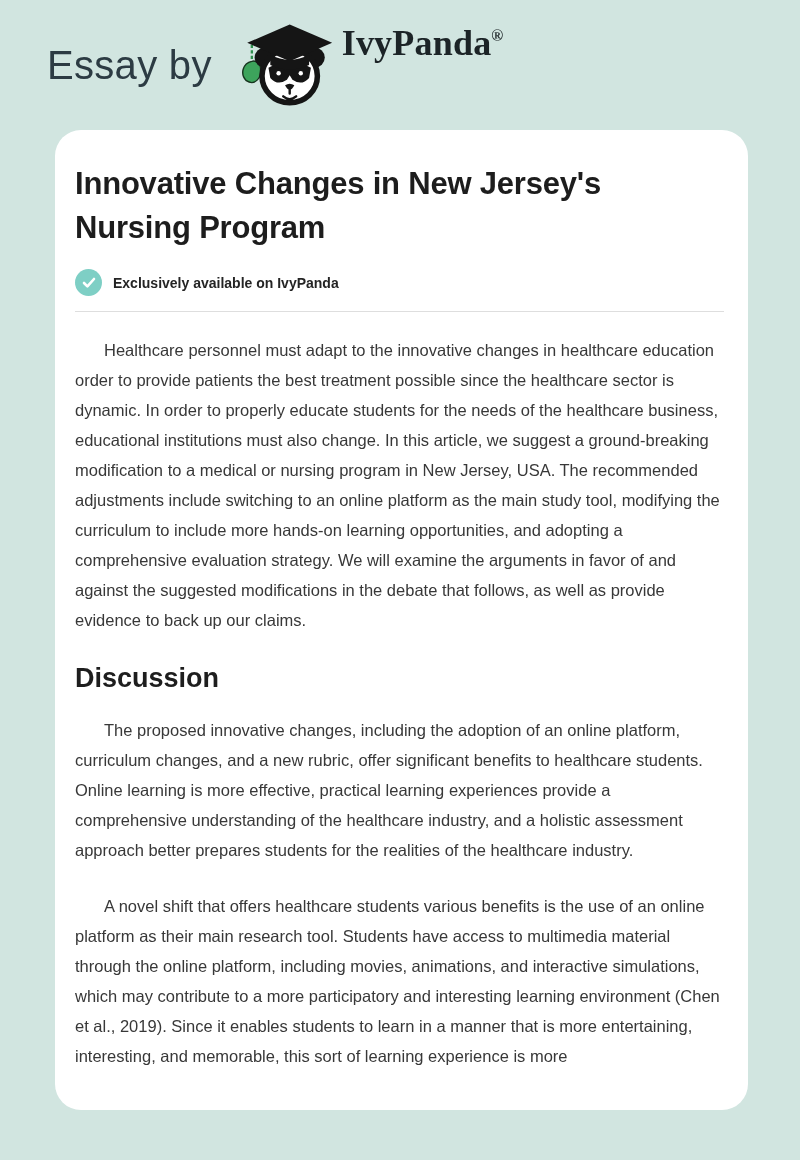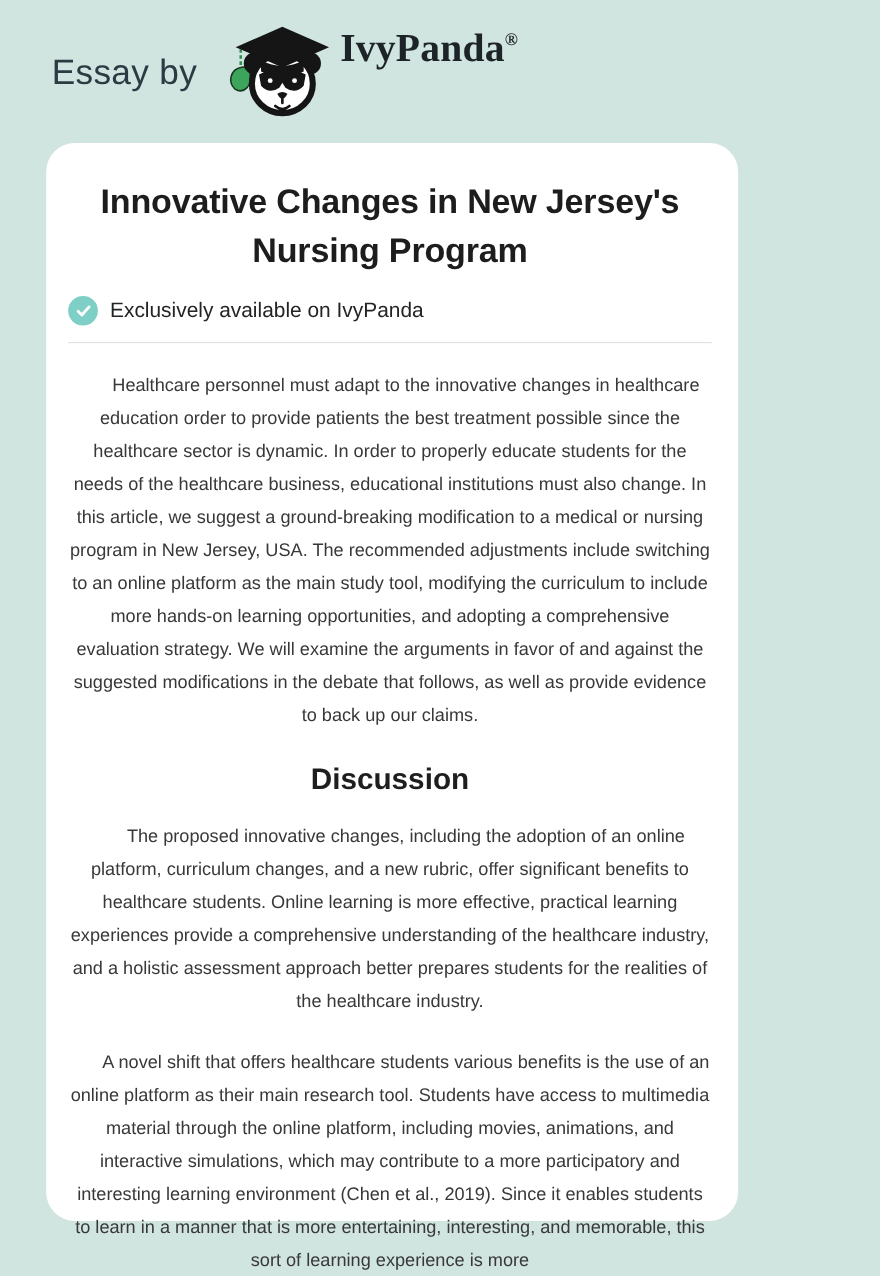--- a/index.html
+++ b/index.html
@@ -12,21 +12,21 @@
   }
 
   
   .site-header {
     height: 130px;
     display: flex;
     align-items: center;
     padding-left: 47px;
   }
   .essay-by {
-    font-size: 32px;
+    font-size: 40px;
     color: #2c3b43;
     letter-spacing: 0.3px;
     margin-right: 26px;
   }
   .brand {
     display: flex;
     text-decoration: none;
     color: #1c2427;
     cursor: pointer;
   }
@@ -34,27 +34,26 @@
   .wordmark {
     font-family: "Liberation Serif", serif;
     font-weight: 700;
     font-size: 36px;
     letter-spacing: 0.2px;
   }
   .wordmark sup { font-size: 16px; vertical-align: 14px; }
 
   
   .card {
-    width: 629px;
+    width: 693px;
     height: 980px;
-    margin-left: 42px;
+    margin-left: 55px;
     background: #ffffff;
     border-radius: 26px;
     padding: 32px 24px 0 20px;
-    text-align: center;
   }
   .title {
     font-size: 31px;
     line-height: 44px;
     font-weight: 700;
     color: #1d1d1d;
     letter-spacing: -0.2px;
     margin-bottom: 19px;
   }
   .badge {
@@ -67,22 +66,22 @@
     height: 27px;
     border-radius: 50%;
     background: #7ecfc5;
     display: inline-flex;
     align-items: center;
     justify-content: center;
     margin-right: 11px;
     flex: 0 0 auto;
   }
   .badge-label {
-    font-size: 19px;
-    font-weight: 400;
+    font-size: 14px;
+    font-weight: 700;
     color: #242424;
   }
   .divider {
     border: none;
     border-top: 1px solid #dedede;
     margin-bottom: 23px;
   }
   section + section { margin-top: 26px; }
   .h-lg {
     font-size: 27px;

